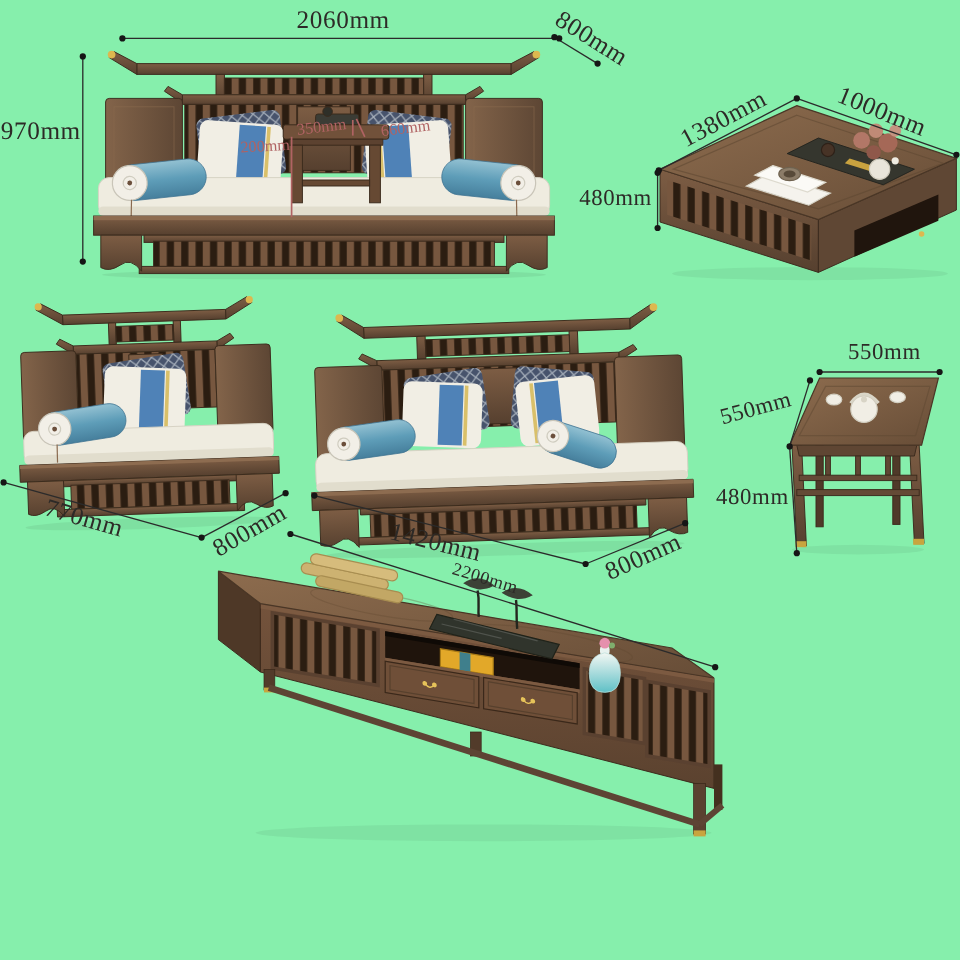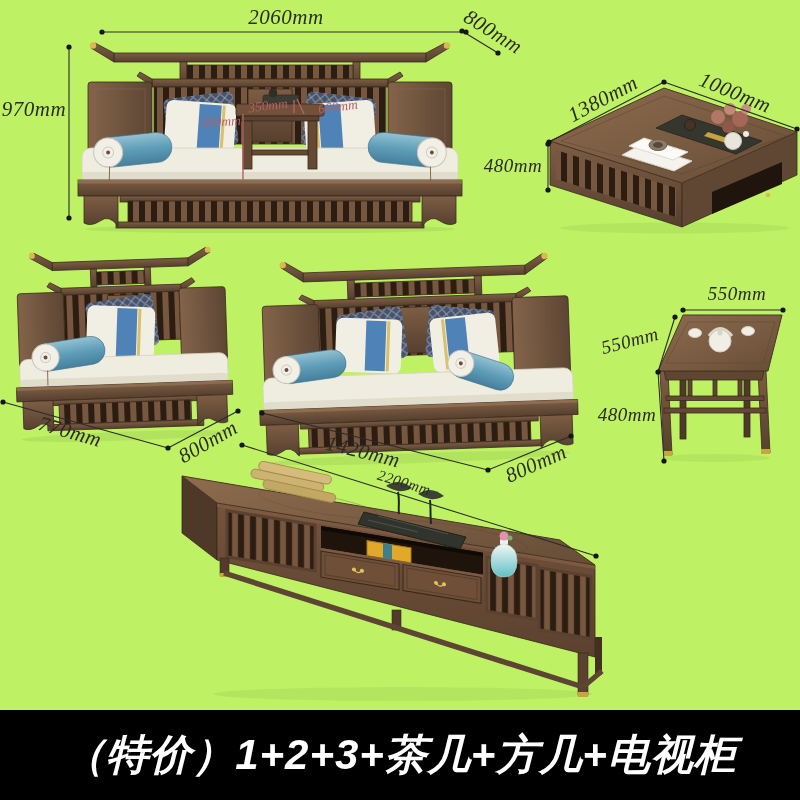--- a/index.html
+++ b/index.html
@@ -1,17 +1,17 @@
 <!DOCTYPE html>
 <html><head>
 <meta charset="utf-8">
 <style>
   html,body{margin:0;padding:0;background:#ffffff;}
-  #stage{position:relative;width:800px;height:800px;background:#bef264;overflow:hidden;
-         font-family:"Liberation Serif","DejaVu Serif",serif;font-style:italic;}
+  #stage{position:relative;width:800px;height:800px;background:#86efac;overflow:hidden;
+         font-family:"Liberation Serif","DejaVu Serif",serif;}
   .art{position:absolute;}
   .overlay{position:absolute;left:0;top:0;z-index:40;pointer-events:none;}
   .dim{position:absolute;z-index:50;transform:translate(-50%,-50%);
        font-family:"Liberation Serif","DejaVu Serif",serif;color:#2d2a27;
        white-space:nowrap;letter-spacing:.5px;}
   .dim.main{font-size:21px;}
   .dim.small{font-size:19px;}
   .dim.tiny{font-size:15px;}
   .dim.red{font-size:13.5px;color:#b06363;letter-spacing:0;}
   #caption-bar{position:absolute;left:0;top:710px;width:800px;height:90px;
@@ -418,17 +418,14 @@
   <div class="dim small" style="left:513px;top:166px">480mm</div>
   <div class="dim main" style="left:70px;top:432px;transform:translate(-50%,-50%) rotate(16deg)">770mm</div>
   <div class="dim main" style="left:208px;top:442px;transform:translate(-50%,-50%) rotate(-30deg)">800mm</div>
   <div class="dim main" style="left:363px;top:452px;transform:translate(-50%,-50%) rotate(14deg)">1420mm</div>
   <div class="dim main" style="left:536px;top:464px;transform:translate(-50%,-50%) rotate(-24deg)">800mm</div>
   <div class="dim small" style="left:737px;top:294px">550mm</div>
   <div class="dim small" style="left:630px;top:341px;transform:translate(-50%,-50%) rotate(-15deg)">550mm</div>
   <div class="dim small" style="left:627px;top:415px">480mm</div>
   <div class="dim tiny" style="left:404px;top:483px;transform:translate(-50%,-50%) rotate(17deg)">2200mm</div>
 
-  <div id="caption-bar" style="background: rgb(0, 0, 0);">
-    <span style="color: rgb(255, 255, 255);">（特价）1+2+3+茶几+方几+电视柜</span>
-  </div>
 
 </div>
 
 </body></html>

